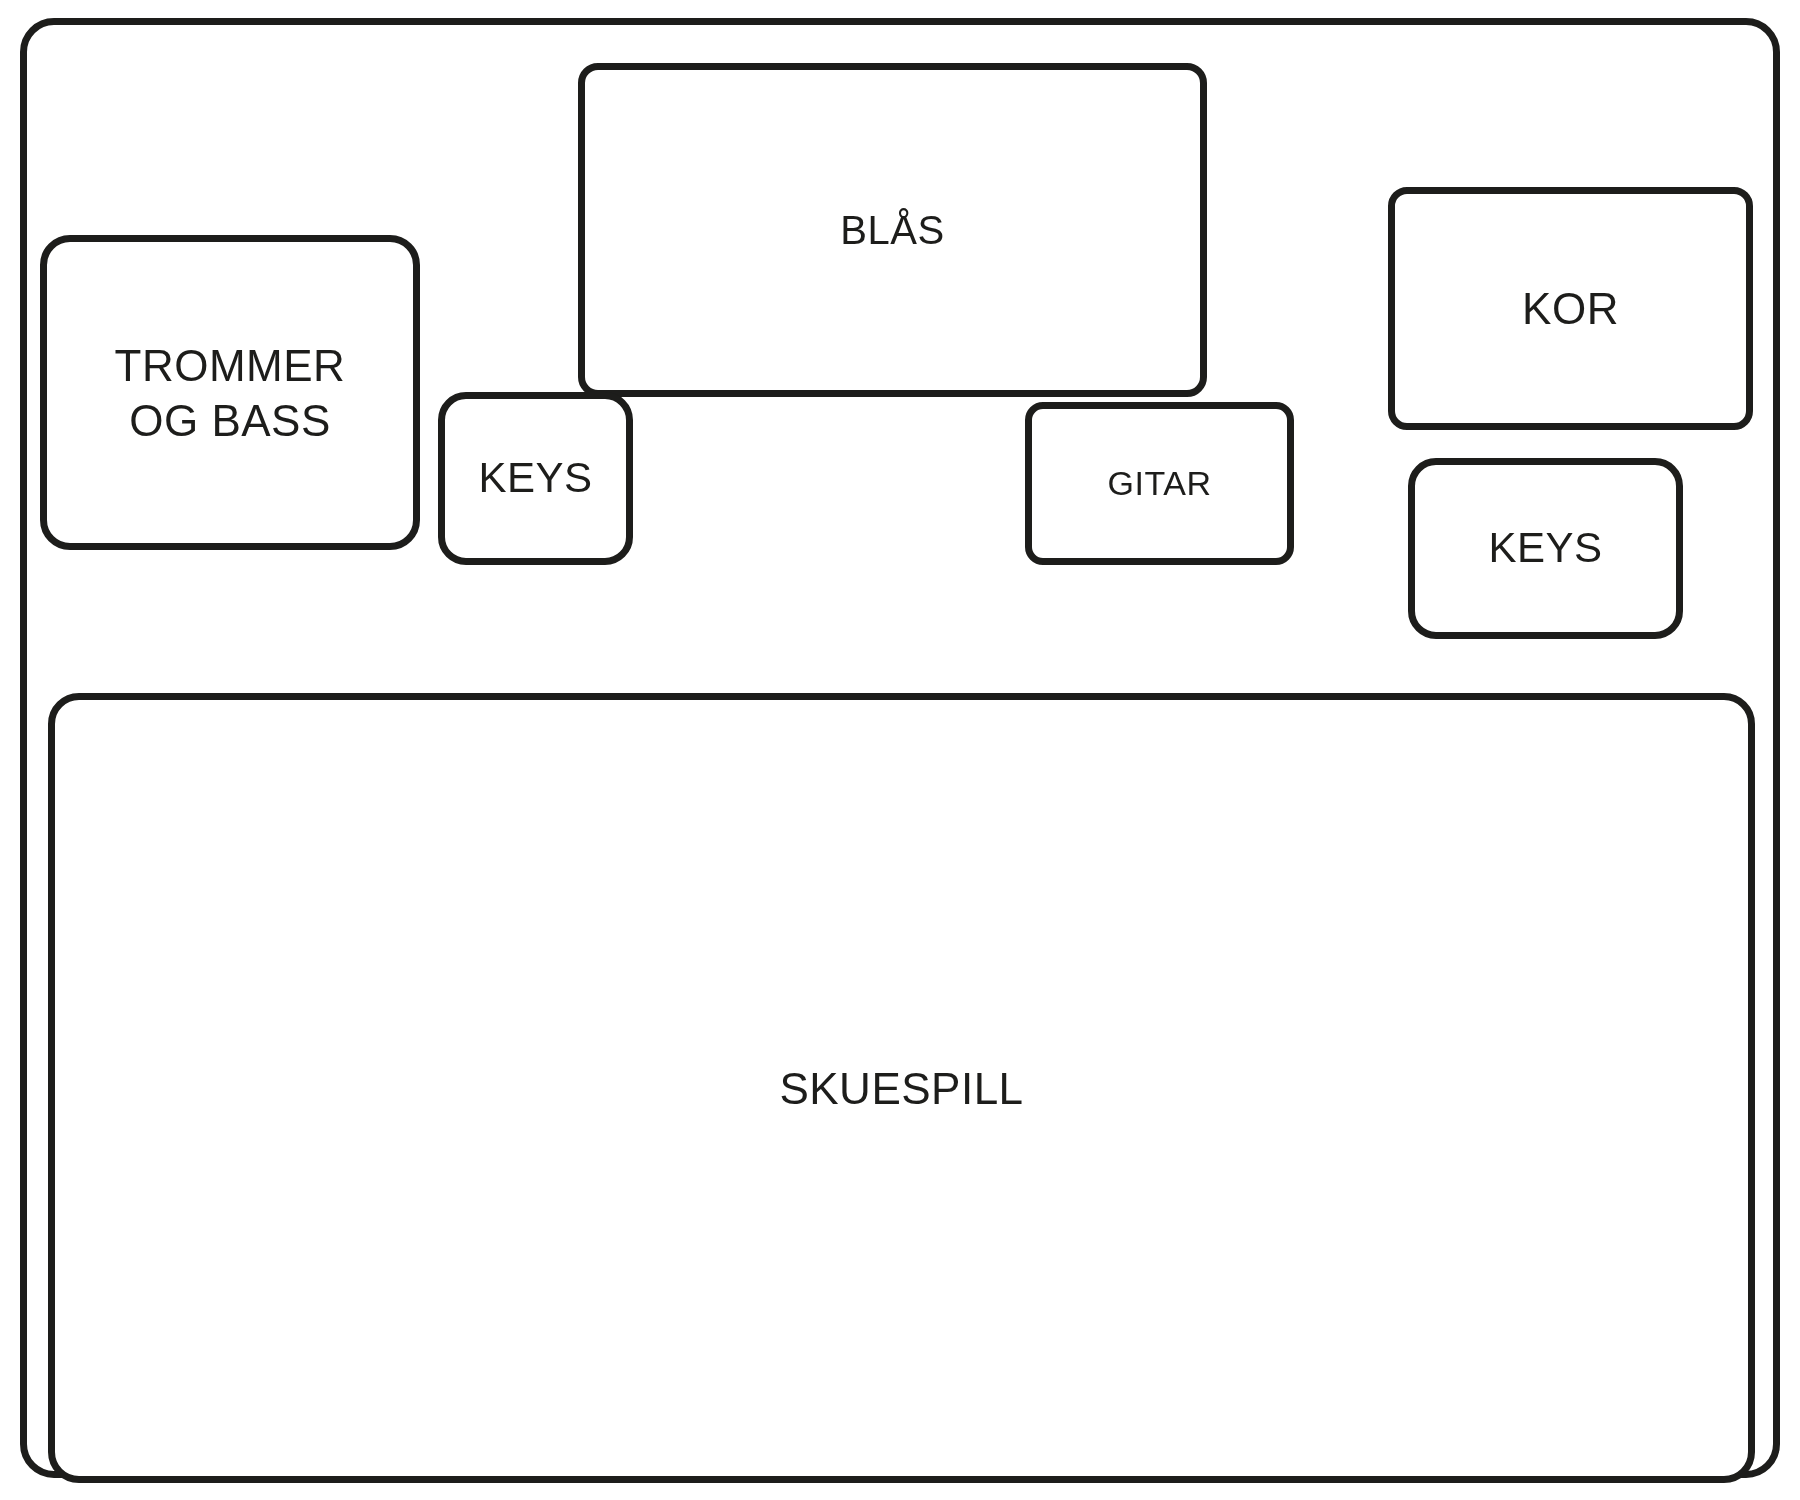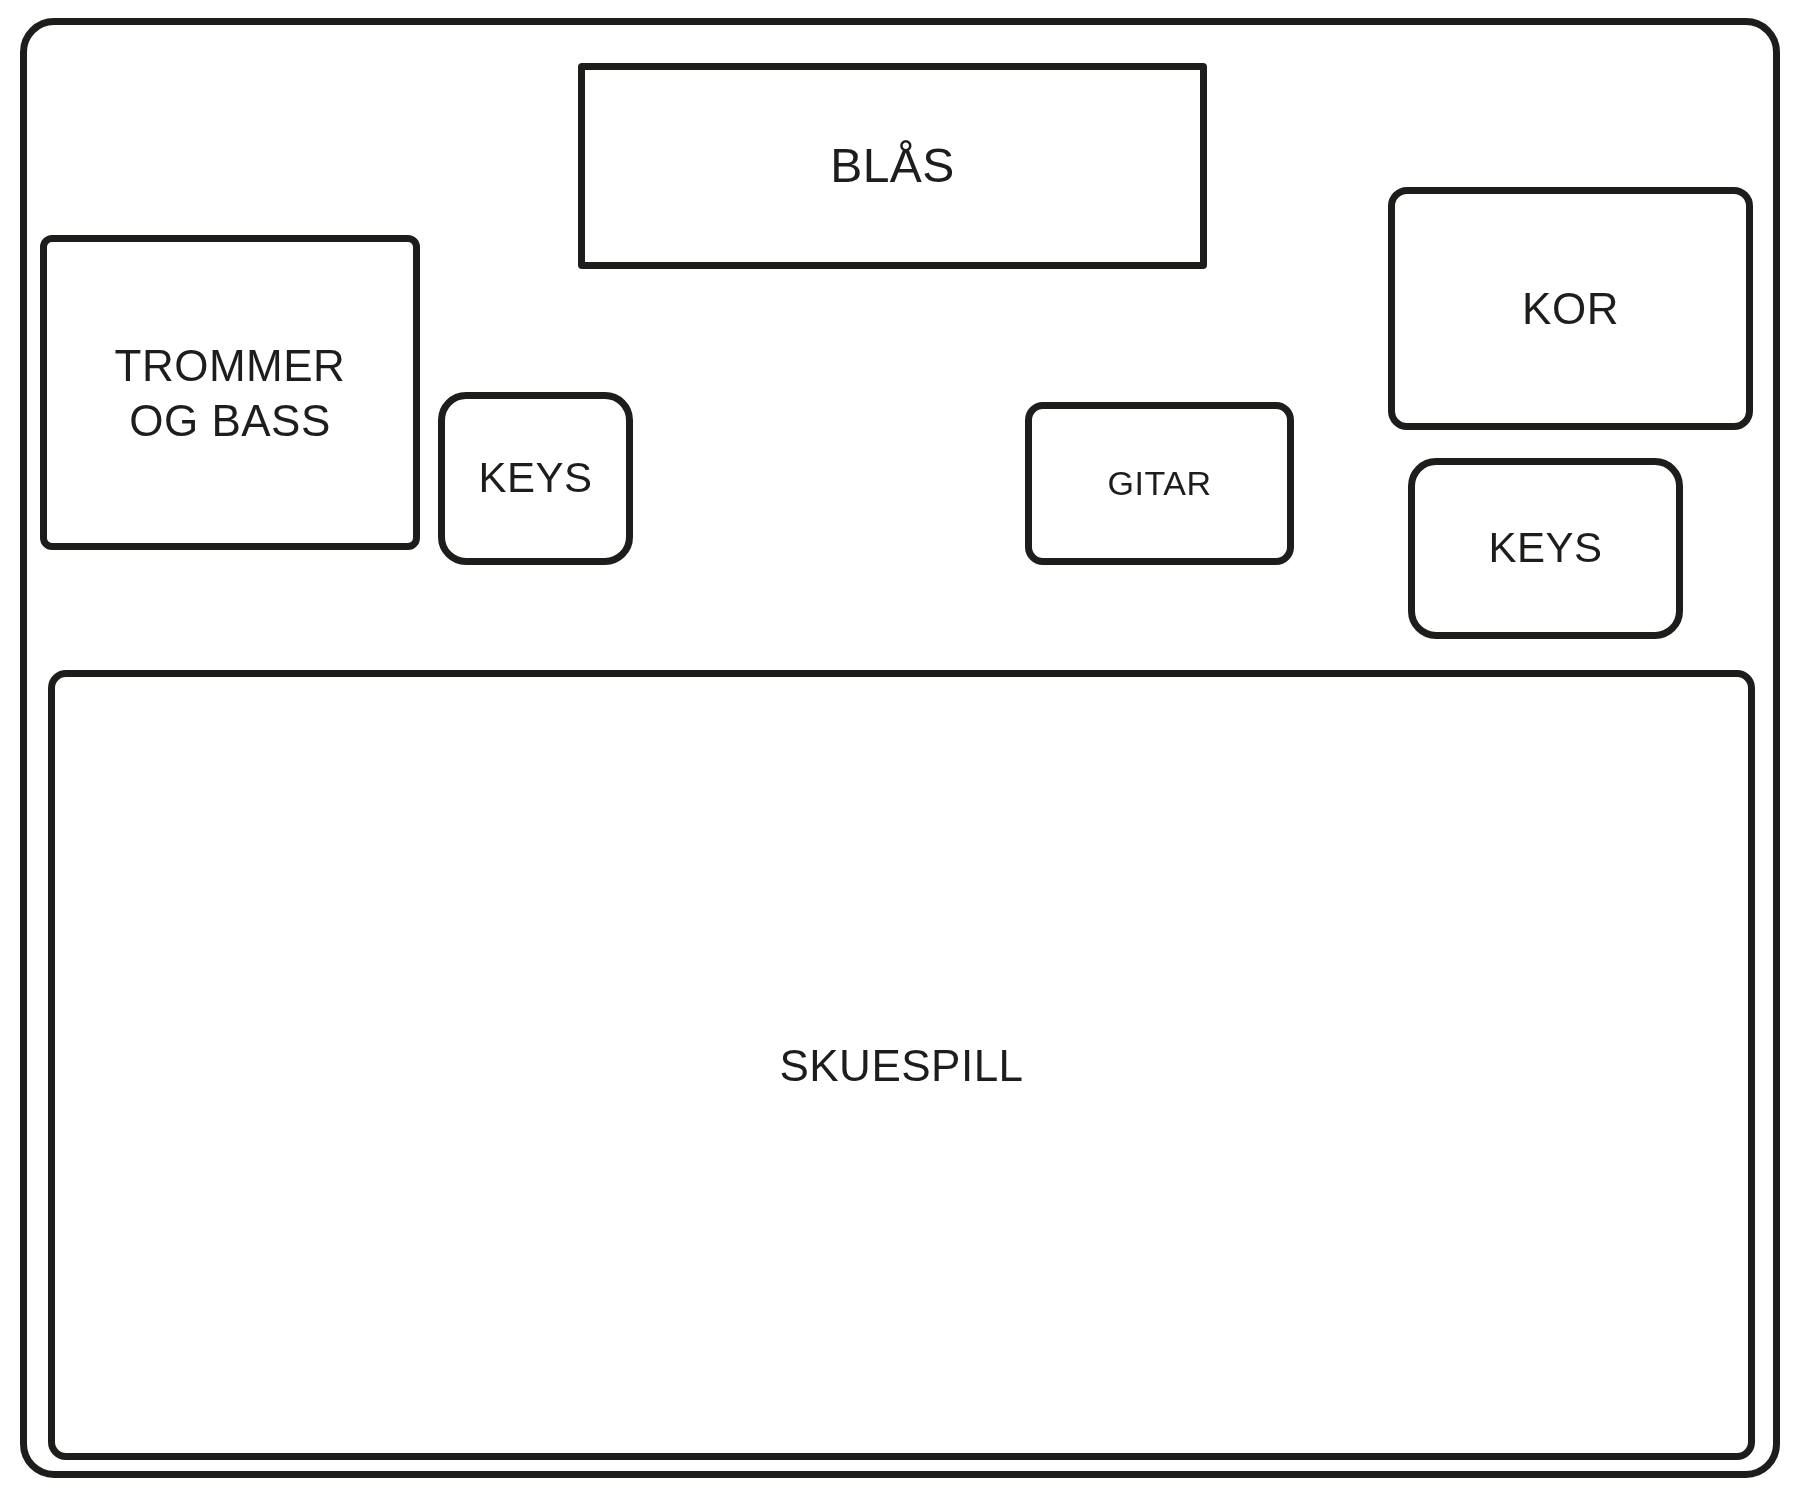--- a/index.html
+++ b/index.html
@@ -39,30 +39,30 @@
     width: 1760px;
     height: 1460px;
     border-radius: 34px;
     display: block;
   }
   .box-trommer {
     left: 40px;
     top: 235px;
     width: 380px;
     height: 315px;
-    border-radius: 12px;
+    border-radius: 30px;
     font-size: 44px;
   }
   .box-blas {
     left: 578px;
     top: 63px;
     width: 629px;
-    height: 206px;
-    border-radius: 4px;
-    font-size: 48px;
+    height: 334px;
+    border-radius: 20px;
+    font-size: 40px;
   }
   .box-keys-mid {
     left: 438px;
     top: 392px;
     width: 195px;
     height: 173px;
     border-radius: 28px;
     font-size: 42px;
   }
   .box-gitar {
@@ -84,24 +84,24 @@
   .box-keys-right {
     left: 1408px;
     top: 458px;
     width: 275px;
     height: 181px;
     border-radius: 28px;
     font-size: 42px;
   }
   .box-skuespill {
     left: 48px;
-    top: 670px;
+    top: 693px;
     width: 1707px;
     height: 790px;
-    border-radius: 18px;
+    border-radius: 31px;
     font-size: 44px;
   }
   .box-label {
     display: block;
     white-space: pre-line;
   }
 </style>
 </head>
 <body>
 

